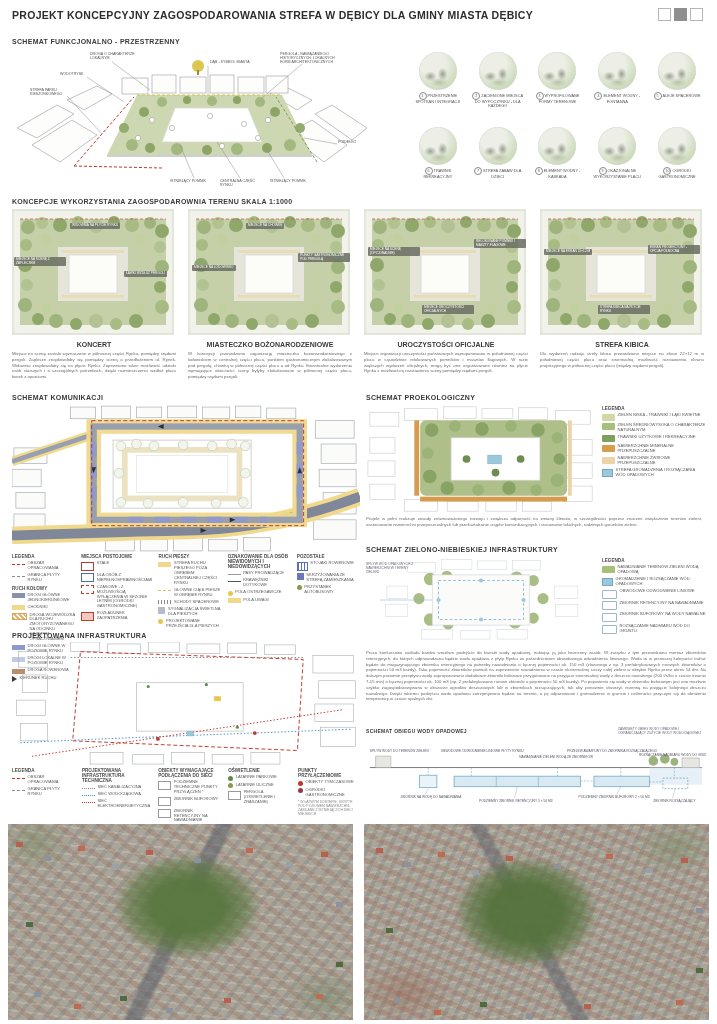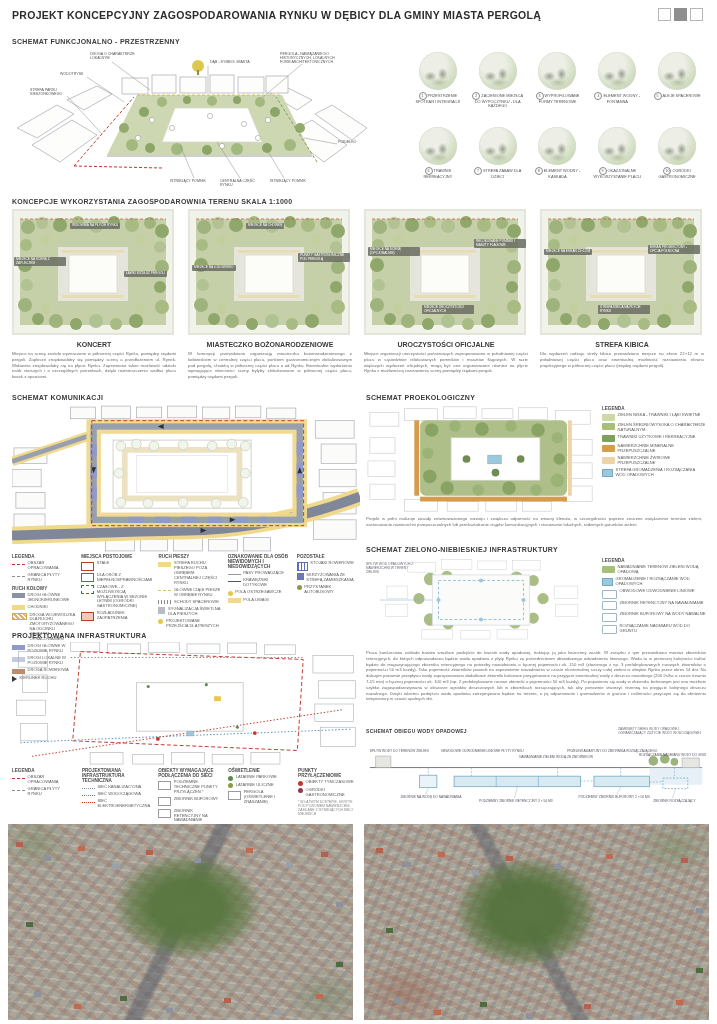--- a/index.html
+++ b/index.html
@@ -178,21 +178,21 @@
       <rect x="50" y="86" width="62" height="3" fill="#e8dcb2"></rect>
       <rect x="57" y="46" width="48" height="38" fill="#fcfcf9" stroke="#d9d9cf" stroke-width="0.8"></rect>
       <line x1="8" y1="10" x2="154" y2="10" stroke="#c65f4e" stroke-width="0.8" stroke-dasharray="3 2"></line>
     </g>
   </defs>
 </svg>
 
 <div class="sheet">
 
   <div class="hdr">
-    <h1>PROJEKT KONCEPCYJNY ZAGOSPODAROWANIA RYNKU W DĘBICY DLA GMINY MIASTA PERGOLĄ</h1>
+    <h1>PROJEKT KONCEPCYJNY ZAGOSPODAROWANIA STREFA W DĘBICY DLA GMINY MIASTA DĘBICY</h1>
     <div class="pgind">
       <span></span>
       <span class="on"></span>
       <span></span>
     </div>
   </div>
 
   <div class="func">
     <div class="sec-h">SCHEMAT FUNKCJONALNO - PRZESTRZENNY</div>
 

